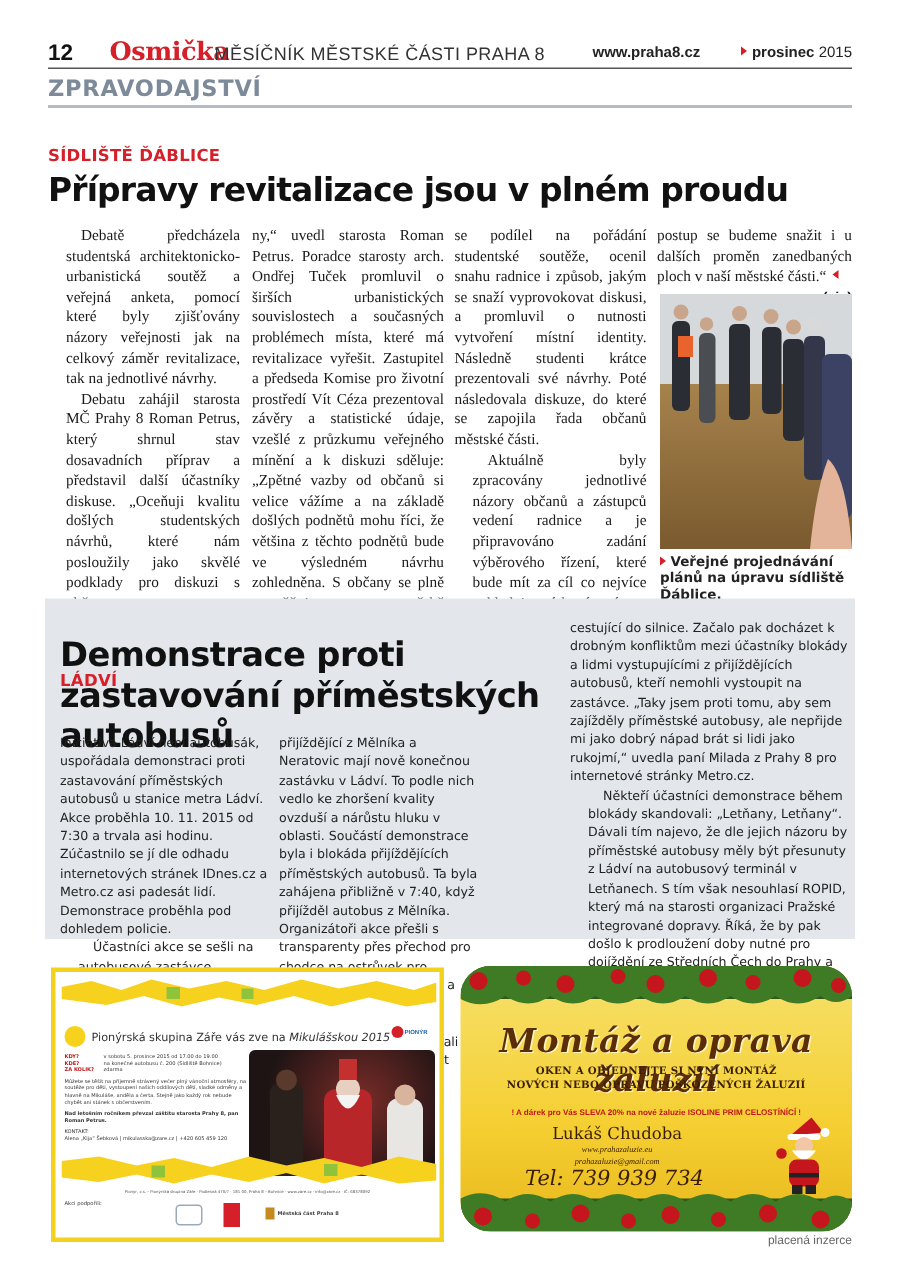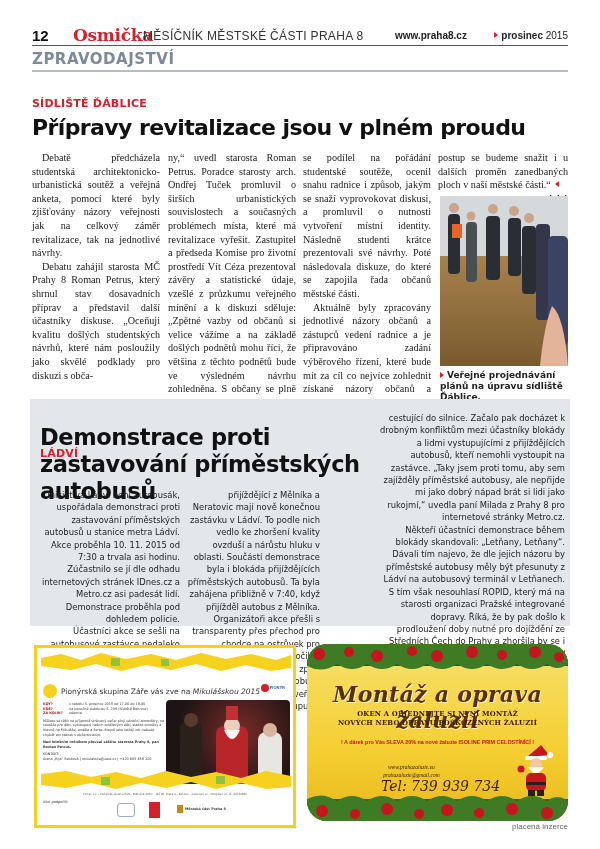--- a/index.html
+++ b/index.html
@@ -16,53 +16,53 @@
   .hdr-date b { font-weight: bold; }
   .tri { display: inline-block; width: 0; height: 0; border-left: 4px solid #d5202a; border-top: 3px solid transparent; border-bottom: 3px solid transparent; margin-right: 3px; vertical-align: 1px; }
   .section { position: absolute; left: 32px; top: 50px; width: 536px; height: 22px; border-bottom: 2px solid #b6bcc3; font: bold 15px "DejaVu Sans", sans-serif; color: #7d8a99; letter-spacing: 0.5px; }
 
   
   .kicker { position: absolute; font: bold 11px "DejaVu Sans", sans-serif; color: #d5202a; letter-spacing: 0.2px; }
   .headline { position: absolute; font-family: "DejaVu Sans", sans-serif; font-weight: bold; color: #111; letter-spacing: -0.6px; }
   .h1 { left: 32px; top: 112px; font-size: 22px; line-height: 32px; }
   .col { position: absolute; font-family: "Liberation Serif", serif; font-size: 10.2px; line-height: 13.6px; text-align: justify; color: #1a1a1a; hyphens: auto; }
   .col p { text-indent: 0; }
-  .col p.ind { text-indent: 10px; }
+  .col p.ind { text-indent: 10px; margin-left: 12px; }
   .c1 { left: 32px; top: 151px; width: 128px; }
   .c2 { left: 168px; top: 151px; width: 128px; }
   .c3 { left: 303px; top: 151px; width: 128px; }
   .c4 { left: 438px; top: 151px; width: 130px; }
   .sig { float: right; font-family: "Liberation Sans", sans-serif; font-weight: bold; font-size: 9.5px; }
   .endmark { display: inline-block; width: 0; height: 0; border-right: 4px solid #d5202a; border-top: 3px solid transparent; border-bottom: 3px solid transparent; margin-left: 4px; vertical-align: 1px; }
 
   .photo1 { position: absolute; left: 440px; top: 196px; width: 128px; height: 170px; overflow: hidden; background: #8a6a3c; }
   .caption { position: absolute; left: 440px; top: 370px; width: 130px; font: bold 9px "DejaVu Sans", sans-serif; line-height: 11px; color: #222; }
   .caption .tri { vertical-align: 0; }
 
   
   .box2 { position: absolute; left: 30px; top: 399px; width: 540px; height: 227px; background: #e3e7ec; }
   .k2 { left: 40px; top: 408px; margin-top: 39px; }
   .h2 { left: 40px; top: 424px; font-size: 22.5px; line-height: 27px; letter-spacing: -0.4px; }
-  .sans { font-family: "DejaVu Sans", sans-serif; font-size: 8.4px; line-height: 12.4px; text-align: right; color: #222; }
+  .sans { font-family: "DejaVu Sans", sans-serif; font-size: 8.4px; line-height: 12.4px; text-align: left; color: #222; }
   .s1 { left: 40px; top: 489px; width: 140px; }
   .s2 { left: 176px; top: 489px; width: 140px; }
   .s3 { left: 380px; top: 412px; width: 185px; }
 
   
   .ad1 { position: absolute; left: 34px; top: 645px; width: 262px; height: 183px; border: 3px solid #f3d21d; background: #fff; overflow: hidden; }
   .ad2 { position: absolute; left: 307px; top: 644px; width: 261px; height: 177px; overflow: hidden; background: linear-gradient(#f7e16d, #f5cf32 60%, #e8b81c); border-radius: 20px; }
   .paid { position: absolute; right: 32px; top: 822px; font: 8px "Liberation Sans", sans-serif; color: #666; }
 
   .leafband { position: absolute; left: 0; width: 100%; height: 26px; }
   .ad2 .title { position: absolute; left: 0; width: 100%; top: 37px; text-align: center; font: italic bold 22px "DejaVu Serif", serif; color: #5a2d08; text-shadow: 1px 1px 0 #fff6c0; letter-spacing: 0.3px; }
   .ad2 .body { position: absolute; left: 0; width: 100%; top: 66px; text-align: center; font: bold 6.8px "DejaVu Serif", serif; color: #3a1d05; line-height: 8.8px; letter-spacing: 0.2px; }
   .ad2 .promo { position: absolute; left: 0; width: 100%; top: 95px; text-align: center; font: bold 5.4px "Liberation Sans", sans-serif; color: #c01818; }
   .ad2 .name { position: absolute; left: 0; width: 80%; top: 105px; text-align: center; font: 11px "DejaVu Serif", serif; color: #3a1d05; }
   .ad2 .web { position: absolute; left: 0; width: 80%; top: 120px; text-align: center; font: italic 5.5px "Liberation Serif", serif; color: #3a1d05; line-height: 7.5px; }
-  .ad2 .tel { position: absolute; left: 0; width: 74%; top: 134px; text-align: right; font: italic 14px "DejaVu Serif", serif; color: #3a1d05; }
+  .ad2 .tel { position: absolute; left: 0; width: 74%; top: 134px; text-align: left; font: italic 14px "DejaVu Serif", serif; color: #3a1d05; padding-left: 43px; }
   .santa { position: absolute; left: 208px; top: 99px; width: 44px; height: 55px; }
 
   .ad1 .zig { position: absolute; left: 4px; width: 250px; height: 20px; }
   .ad1 .t { position: absolute; left: 24px; top: 39px; font: 7.5px "DejaVu Sans", sans-serif; color: #333; }
   .ad1 .t i { }
   .sun { position: absolute; left: 6px; top: 36px; width: 14px; height: 14px; border-radius: 50%; background: #f7d21c; }
   .pionyr { position: absolute; right: 8px; top: 36px; font: bold 4px "Liberation Sans", sans-serif; color: #1a5fb0; }
   .pionyr i { display: inline-block; width: 8px; height: 8px; border-radius: 50%; background: #d5202a; vertical-align: middle; margin-right: 1px; }
   .ad1 .info { position: absolute; left: 6px; top: 54px; width: 122px; font: 3.4px "DejaVu Sans", sans-serif; color: #333; line-height: 4.6px; }
   .ad1 .info .row { display: flex; }
@@ -220,20 +220,21 @@
         <circle cx="228" cy="8" r="6"></circle>
         <circle cx="252" cy="13" r="5"></circle>
       </g>
   </svg>
   <div class="title">Montáž a oprava žaluzií</div>
   <div class="body">
       <div>OKEN A OBJEDNEJTE SI NYNÍ MONTÁŽ</div>
       <div>NOVÝCH NEBO OPRAVU POŠKOZENÝCH ŽALUZIÍ</div>
   </div>
   <div class="promo">! A dárek pro Vás SLEVA 20% na nové žaluzie ISOLINE PRIM CELOSTÍNÍCÍ !</div>
+  <div class="name">Lukáš Chudoba</div>
   <div class="web">
     <div>www.prahazaluzie.eu</div>
     <div>prahazaluzie@gmail.com</div>
   </div>
   <div class="tel">Tel: 739 939 734</div>
   <svg class="santa" viewBox="0 0 44 55">
     <path d="M12 14 L26 2 L34 12Z" fill="#c4161c"></path>
       <circle cx="35" cy="12" r="3" fill="#fff"></circle>
     <rect x="10" y="13" width="22" height="4" rx="2" fill="#fff"></rect>
     <circle cx="21" cy="21" r="6" fill="#f2c7a5"></circle>

